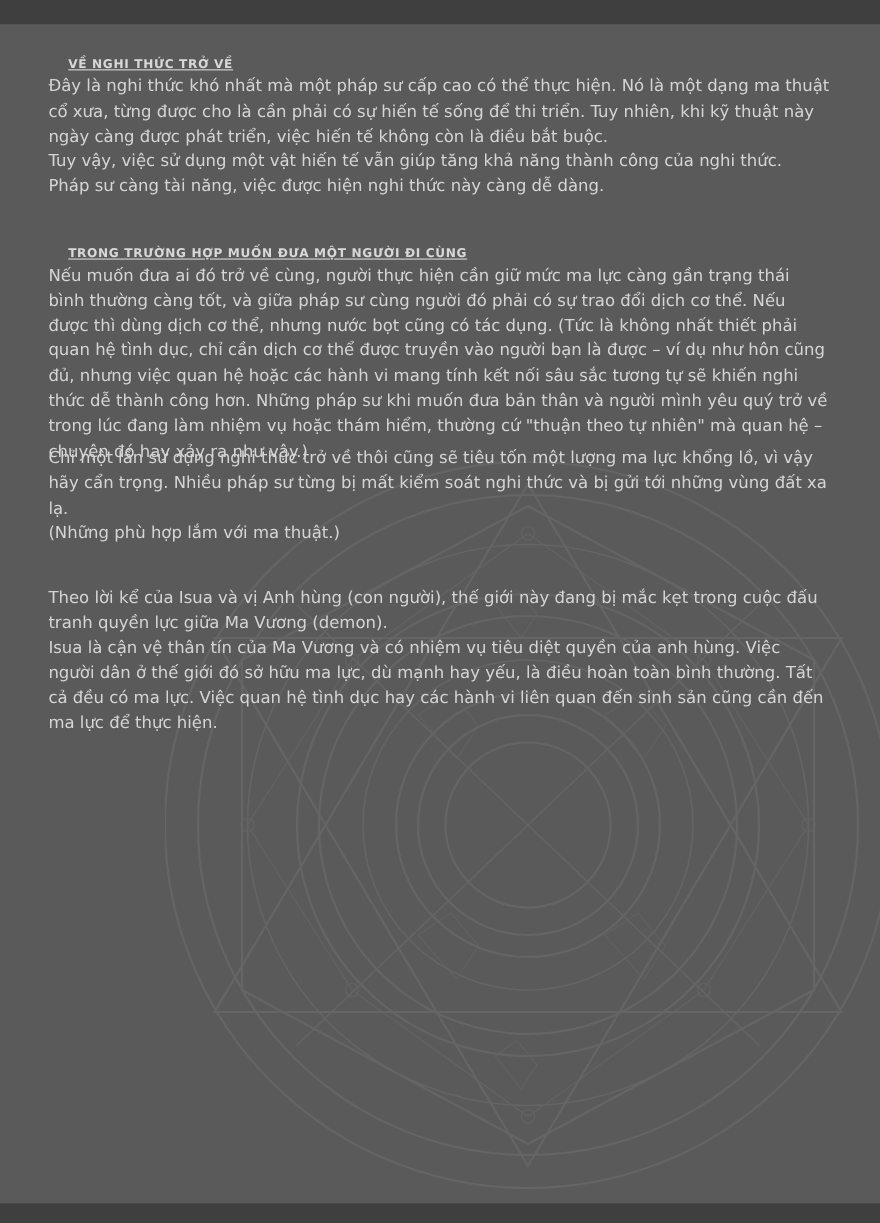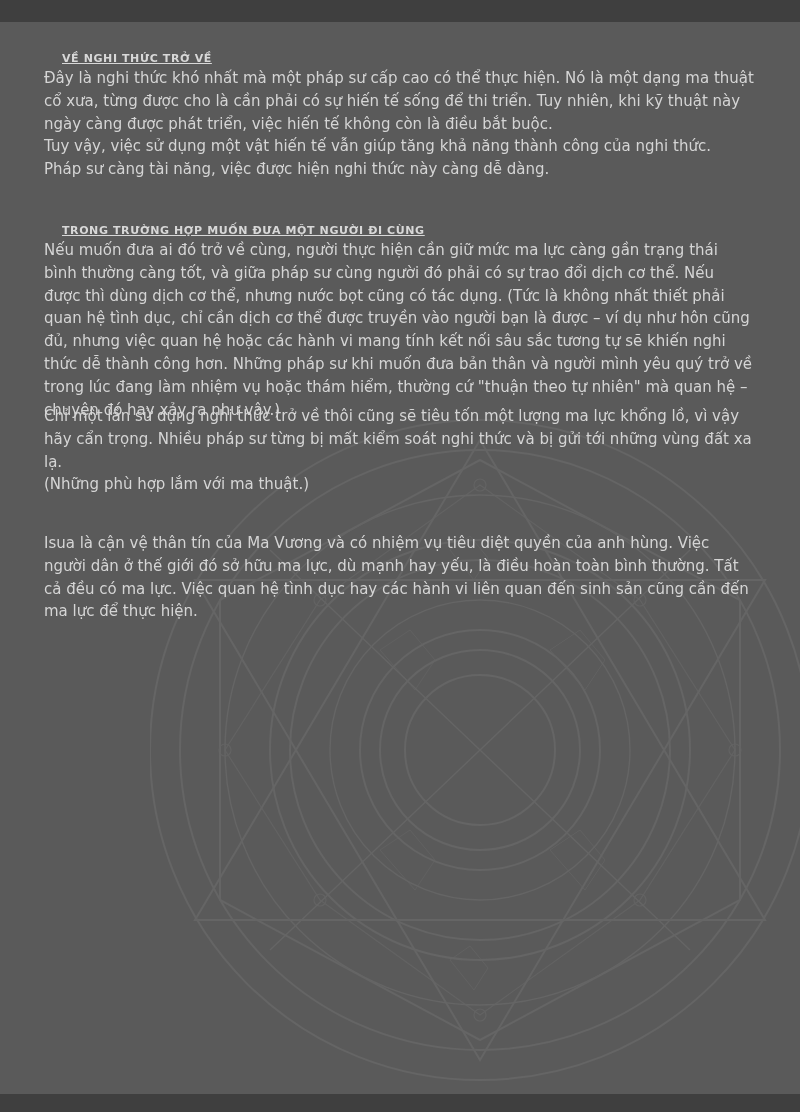--- a/index.html
+++ b/index.html
@@ -135,17 +135,18 @@
       <h2 class="heading">TRONG TRƯỜNG HỢP MUỐN ĐƯA MỘT NGƯỜI ĐI CÙNG</h2>
       <p class="para">Nếu muốn đưa ai đó trở về cùng, người thực hiện cần giữ mức ma lực càng gần trạng thái bình thường càng tốt, và giữa pháp sư cùng người đó phải có sự trao đổi dịch cơ thể. Nếu được thì dùng dịch cơ thể, nhưng nước bọt cũng có tác dụng. (Tức là không nhất thiết phải quan hệ tình dục, chỉ cần dịch cơ thể được truyền vào người bạn là được – ví dụ như hôn cũng đủ, nhưng việc quan hệ hoặc các hành vi mang tính kết nối sâu sắc tương tự sẽ khiến nghi thức dễ thành công hơn. Những pháp sư khi muốn đưa bản thân và người mình yêu quý trở về trong lúc đang làm nhiệm vụ hoặc thám hiểm, thường cứ "thuận theo tự nhiên" mà quan hệ – chuyện đó hay xảy ra như vậy.)</p>
     </div>
 
     <div class="section s3">
       <p class="para">Chỉ một lần sử dụng nghi thức trở về thôi cũng sẽ tiêu tốn một lượng ma lực khổng lồ, vì vậy hãy cẩn trọng. Nhiều pháp sư từng bị mất kiểm soát nghi thức và bị gửi tới những vùng đất xa lạ.</p>
       <p class="para">(Những phù hợp lắm với ma thuật.)</p>
     </div>
 
     <div class="section s4">
+      <p class="para">Theo lời kể của Isua và vị Anh hùng (con người), thế giới này đang bị mắc kẹt trong cuộc đấu tranh quyền lực giữa Ma Vương (demon).</p>
       <p class="para">Isua là cận vệ thân tín của Ma Vương và có nhiệm vụ tiêu diệt quyền của anh hùng. Việc người dân ở thế giới đó sở hữu ma lực, dù mạnh hay yếu, là điều hoàn toàn bình thường. Tất cả đều có ma lực. Việc quan hệ tình dục hay các hành vi liên quan đến sinh sản cũng cần đến ma lực để thực hiện.</p>
     </div>
 
   </div>
 </div>
 
 </body></html>

